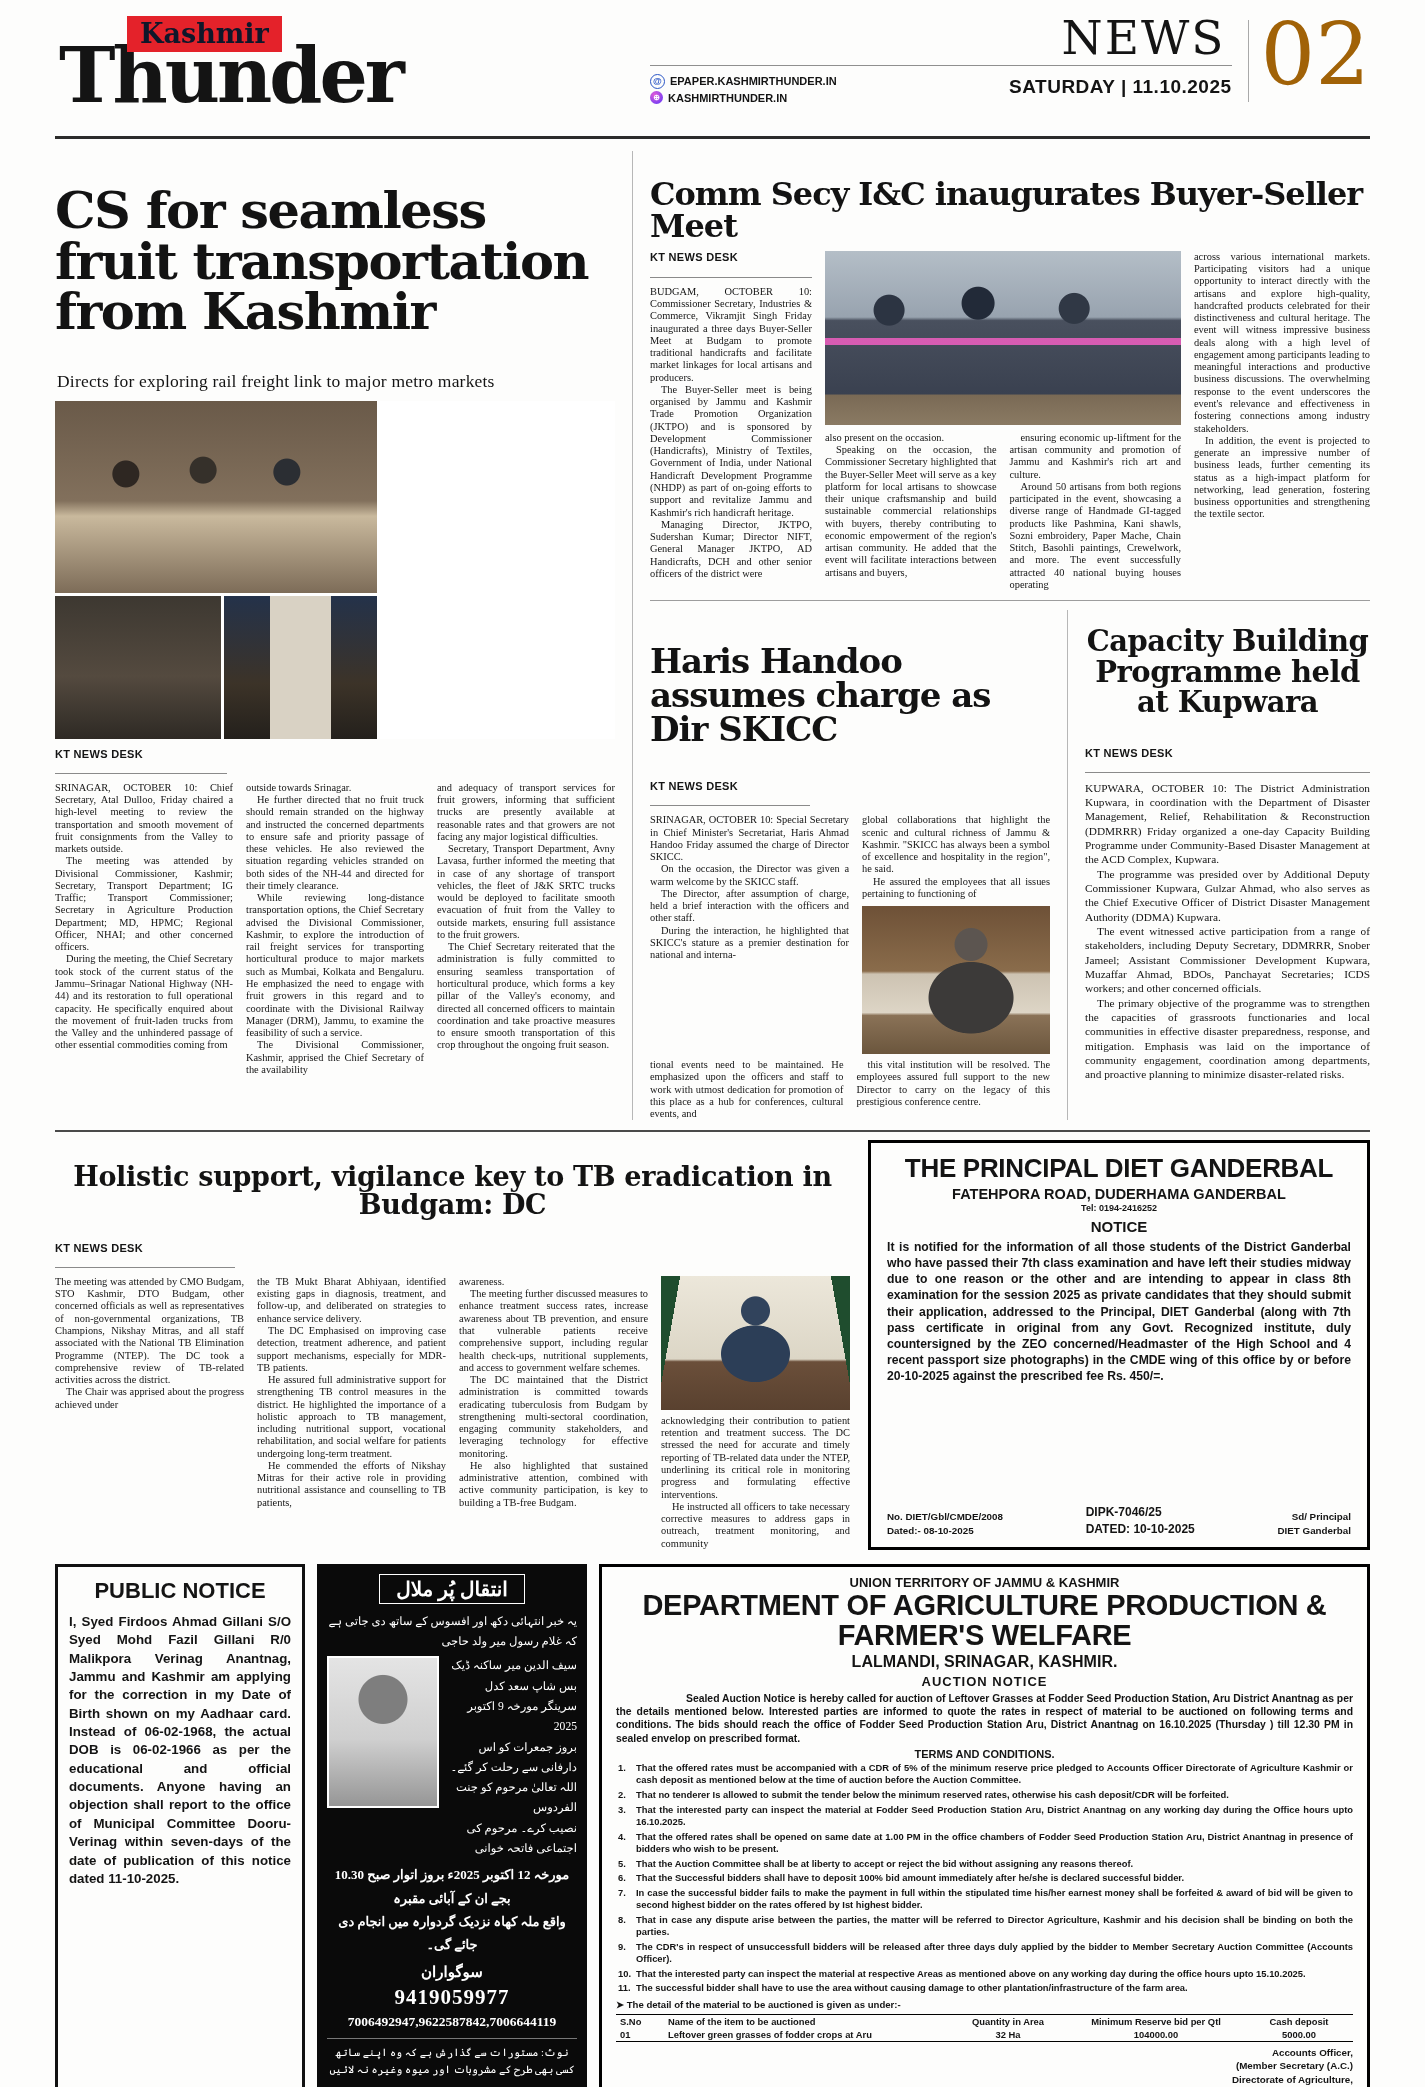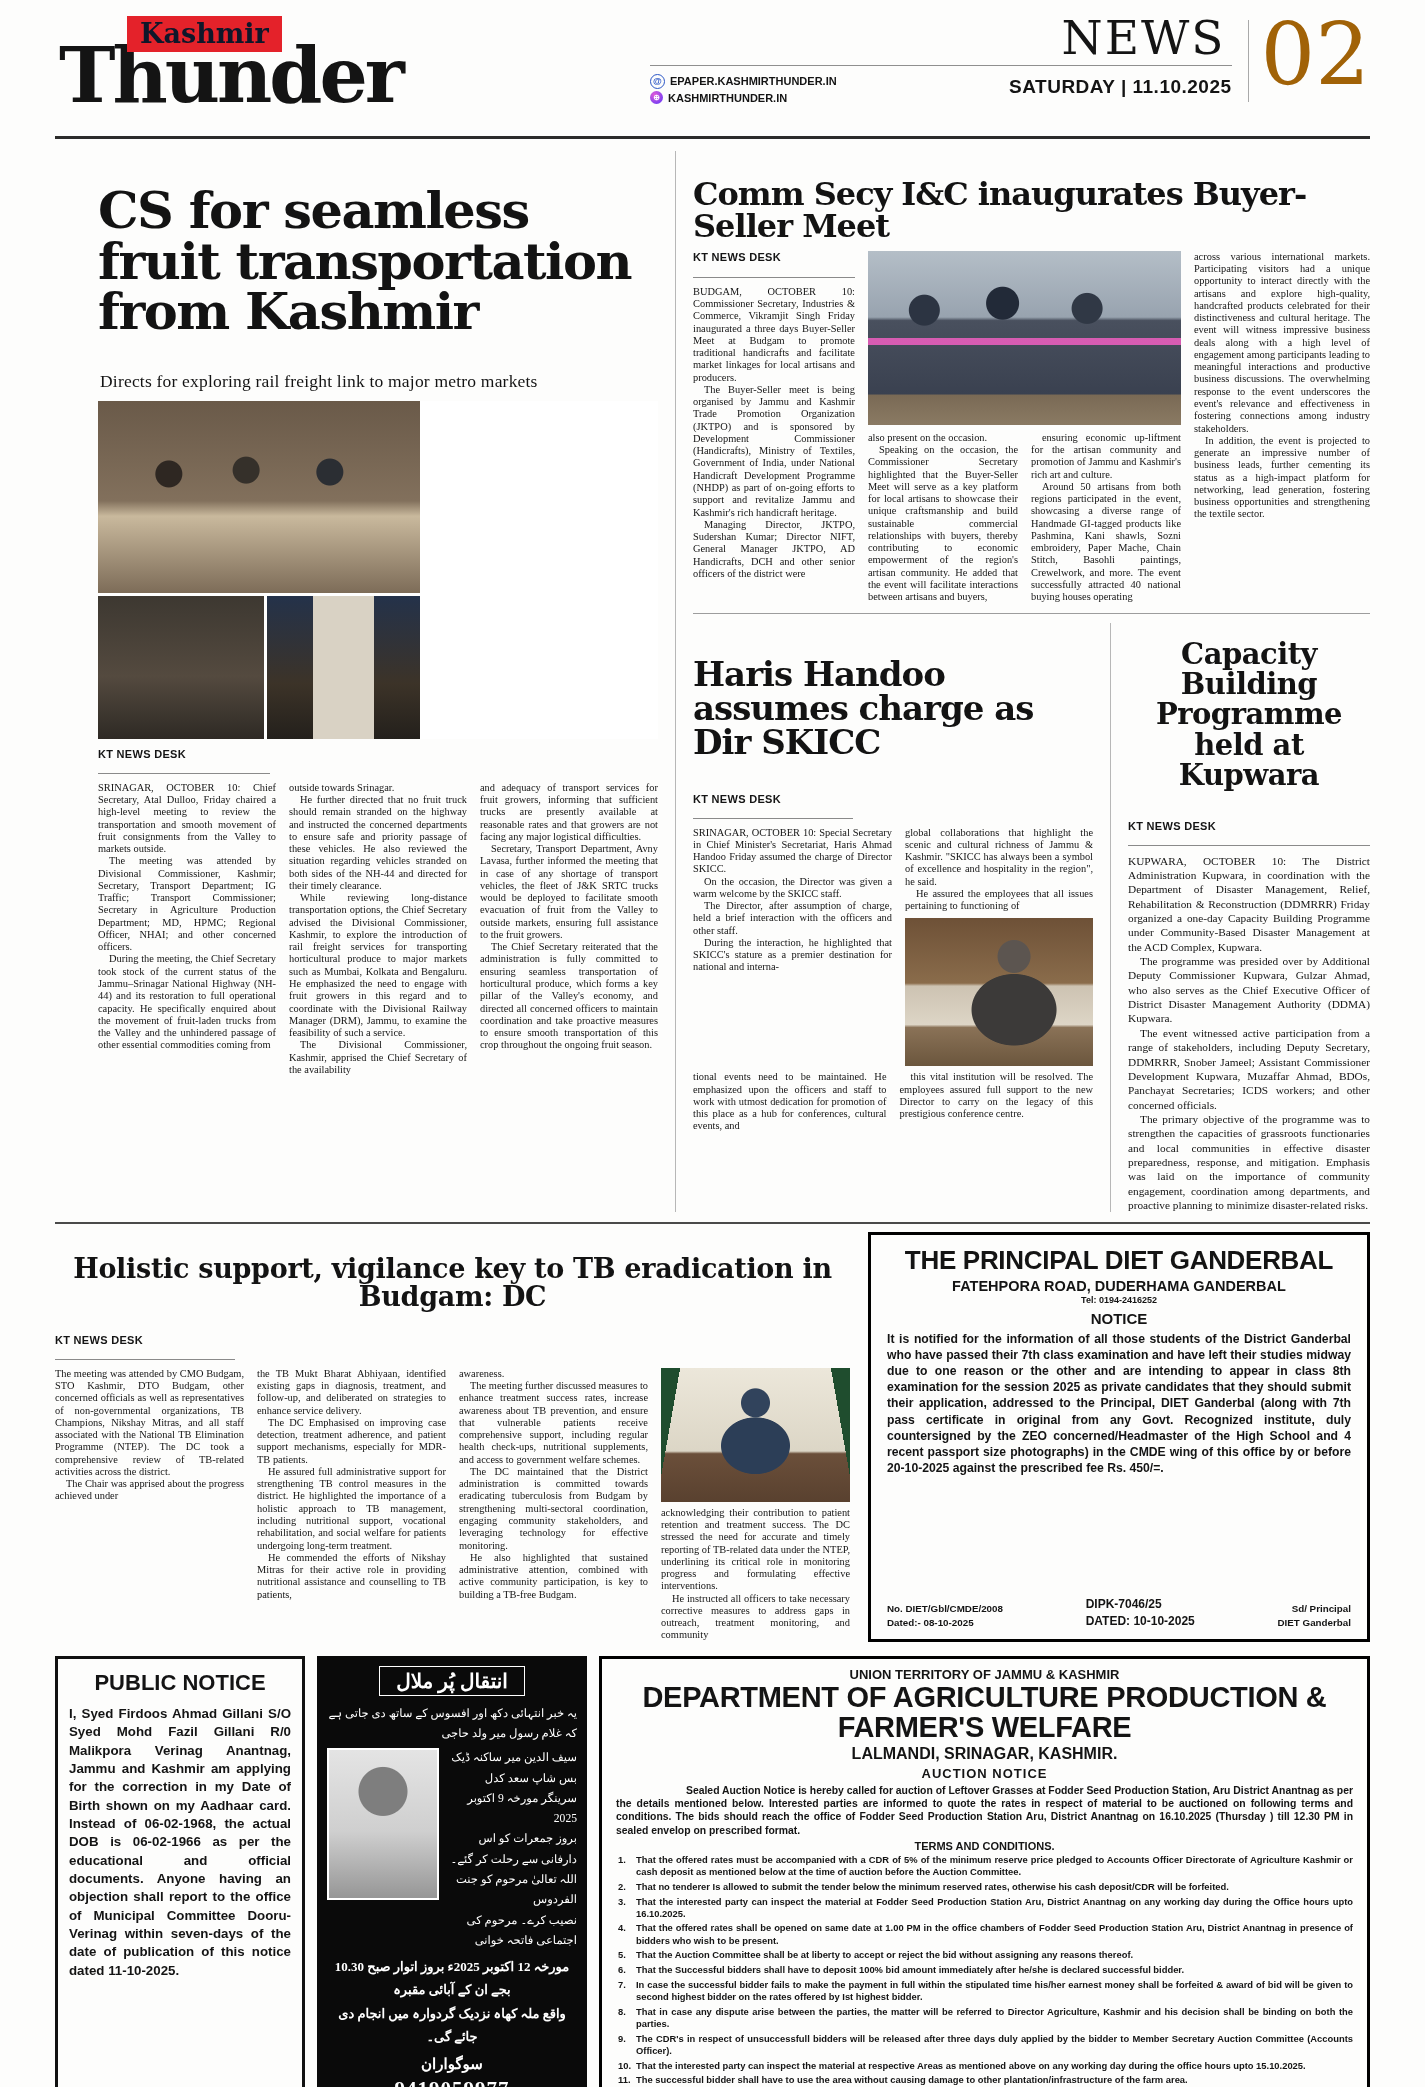--- a/index.html
+++ b/index.html
@@ -40,21 +40,21 @@
   .kt{font-family:"Liberation Sans",sans-serif;font-weight:700;font-size:11px;letter-spacing:.3px;
       border-bottom:1px solid #8a8a8a;padding-bottom:13px;margin:9px 0 8px 0;}
   .bt{font-size:10.4px;line-height:1.18;text-align:justify;}
   .bt p{margin:0;}
   .bt p + p{text-indent:11px;}
   .cols{display:flex;gap:13px;}
   .col{flex:1;min-width:0;}
   .twocol{column-count:2;column-gap:13px;}
   .photo{position:relative;overflow:hidden;}
   
-  .art-fruit{width:560px;flex:none;margin-left:43px;}
+  .art-fruit{width:560px;flex:none;}
   .fruit-h1{font-size:51px;line-height:.99;letter-spacing:-1.5px;}
   .fruit-deck{font-size:17.5px;margin:10px 0 9px 2px;letter-spacing:.2px;}
   .fruit-photo{height:338px;display:flex;gap:3px;background:#fff;}
   .fp-left{width:57%;display:grid;grid-template-rows:57% 43%;grid-template-columns:52% 48%;gap:3px;}
   .fp-a{grid-column:1/3;background:
         radial-gradient(circle at 22% 38%,#2e2722 0 13px,transparent 14px),
         radial-gradient(circle at 46% 36%,#35302a 0 13px,transparent 14px),
         radial-gradient(circle at 72% 37%,#2b2e33 0 13px,transparent 14px),
         linear-gradient(180deg,#6a5a49 0%,#82705c 52%,#c9b99d 60%,#7d6c58 100%);}
   .fp-b{background:linear-gradient(180deg,#3d3831 0%,#544a3f 55%,#2c2823 100%);}

